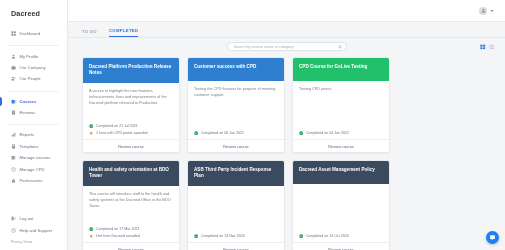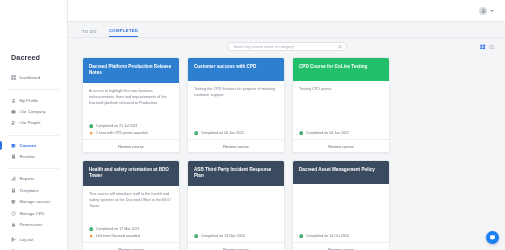--- a/index.html
+++ b/index.html
@@ -16,21 +16,20 @@
   
   .sidebar {
     width: 68px; height: 250px; background: #ffffff;
     border-right: 1px solid #e7e9ed;
     display: flex; flex-direction: column; position: relative;
   }
   .brand {
     padding: 9px 0 8px 11px;
     font-size: 7.2px; font-weight: bold; color: #2f3540;
     letter-spacing: .1px;
-    margin-top: 44px;
   }
   .nav-group { padding: 2px 0 4px 0; }
   .nav-divider { height: 1px; background: #edeff2; margin: 2px 8px; }
   .nav-item {
     display: flex; align-items: center; gap: 3.5px;
     padding: 3.2px 0 3.2px 11px;
     font-size: 4.2px; color: #6b7280; position: relative;
     cursor: pointer;
   }
   .nav-item .ico { width: 5px; height: 5px; display: block; flex: none; }

